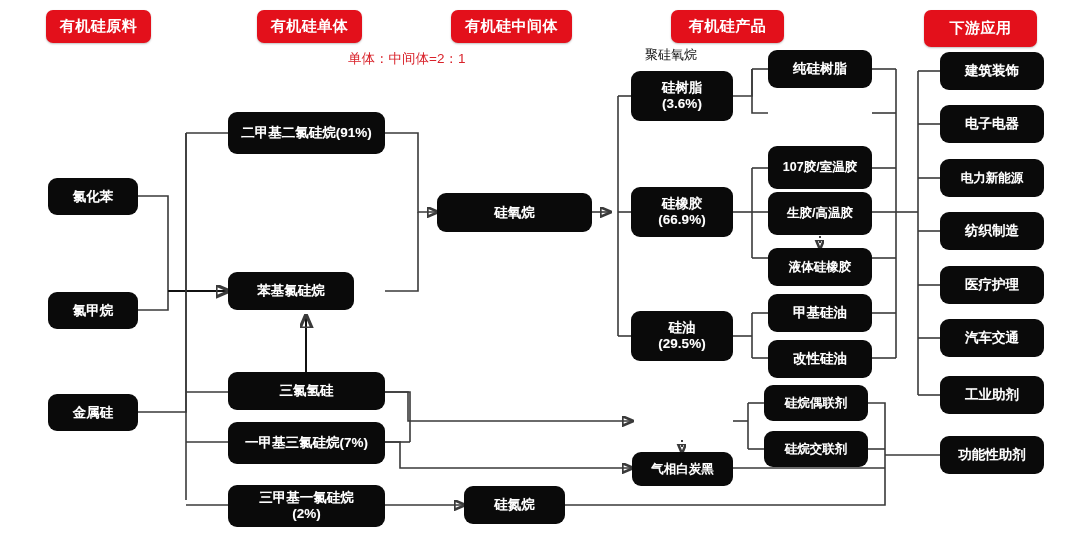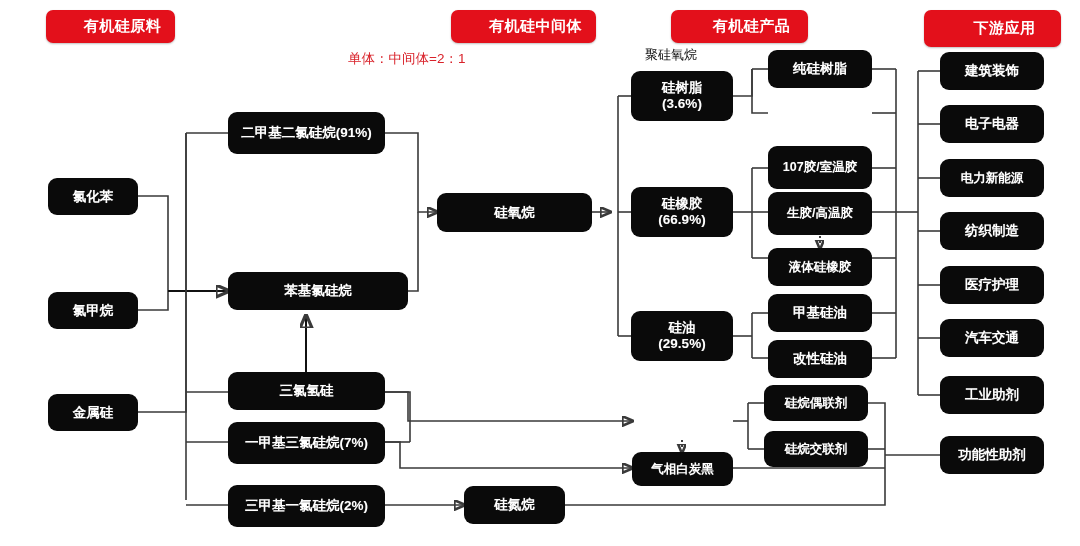--- a/index.html
+++ b/index.html
@@ -10,21 +10,20 @@
     position:absolute;
     background:#e3101b;
     color:#ffffff;
     border-radius:7px;
     font-weight:bold;
     font-size:15px;
     display:flex;align-items:center;justify-content:center;
     letter-spacing:0.5px;
     box-shadow:0 1px 2px rgba(0,0,0,.25);
     z-index:5;
-    padding-left:24px;
   }
 
   .node{
     position:absolute;
     background:#0a0a0a;
     color:#ffffff;
     border-radius:9px;
     font-weight:bold;
     font-size:13.5px;
     line-height:1.15;
@@ -151,42 +150,43 @@
     <path d="M885,468 L885,455"></path>
 
     <path d="M565,505 L885,505 L885,468"></path>
 
     <path d="M682,440 L682,452" class="dotted" marker-end="url(#ahs)"></path>
 
     <path d="M820,236 L820,248" class="dotted" marker-end="url(#ahs)"></path>
   </svg>
 
   <div class="hdr" style="left:46px;top:10px;width:105px;height:33px;">有机硅原料</div>
+  <div class="hdr" style="left:257px;top:10px;width:105px;height:33px;">有机硅单体</div>
   <div class="hdr" style="left:451px;top:10px;width:121px;height:33px;">有机硅中间体</div>
   <div class="hdr" style="left:671px;top:10px;width:113px;height:33px;">有机硅产品</div>
   <div class="hdr" style="left:924px;top:10px;width:113px;height:37px;">下游应用</div>
 
   <div class="ratio" style="left:348px;top:50px;">单体：中间体=2：1</div>
   <div class="plain" style="left:645px;top:46px;">聚硅氧烷</div>
 
   <div class="node" style="left:48px;top:178px;width:90px;height:37px;">氯化苯</div>
   <div class="node" style="left:48px;top:292px;width:90px;height:37px;">氯甲烷</div>
   <div class="node" style="left:48px;top:394px;width:90px;height:37px;">金属硅</div>
 
   <div class="node" style="left:228px;top:112px;width:157px;height:42px;flex-direction:row;">
     <span>二甲基二氯硅烷</span>
     <span>(91%)</span>
   </div>
-  <div class="node" style="left:228px;top:272px;width:180px;height:38px;text-align:right;">苯基氯硅烷</div>
+  <div class="node" style="left:228px;top:272px;width:126px;height:38px;text-align:right;">苯基氯硅烷</div>
   <div class="node" style="left:228px;top:372px;width:157px;height:38px;">三氯氢硅</div>
   <div class="node" style="left:228px;top:422px;width:157px;height:42px;">
     <span>一甲基三氯硅烷</span>
     <span>(7%)</span>
   </div>
-  <div class="node" style="left:228px;top:485px;width:157px;height:42px;flex-direction:row;">
+  <div class="node" style="left:228px;top:485px;width:157px;height:42px;flex-direction:column;">
     <span>三甲基一氯硅烷</span>
     <span>(2%)</span>
   </div>
 
   <div class="node" style="left:437px;top:193px;width:155px;height:39px;">硅氧烷</div>
   <div class="node small" style="left:632px;top:452px;width:101px;height:34px;">气相白炭黑</div>
   <div class="node" style="left:464px;top:486px;width:101px;height:38px;">硅氮烷</div>
 
   <div class="node" style="left:631px;top:71px;width:102px;height:50px;flex-direction:column;">
     <span>硅树脂</span>

